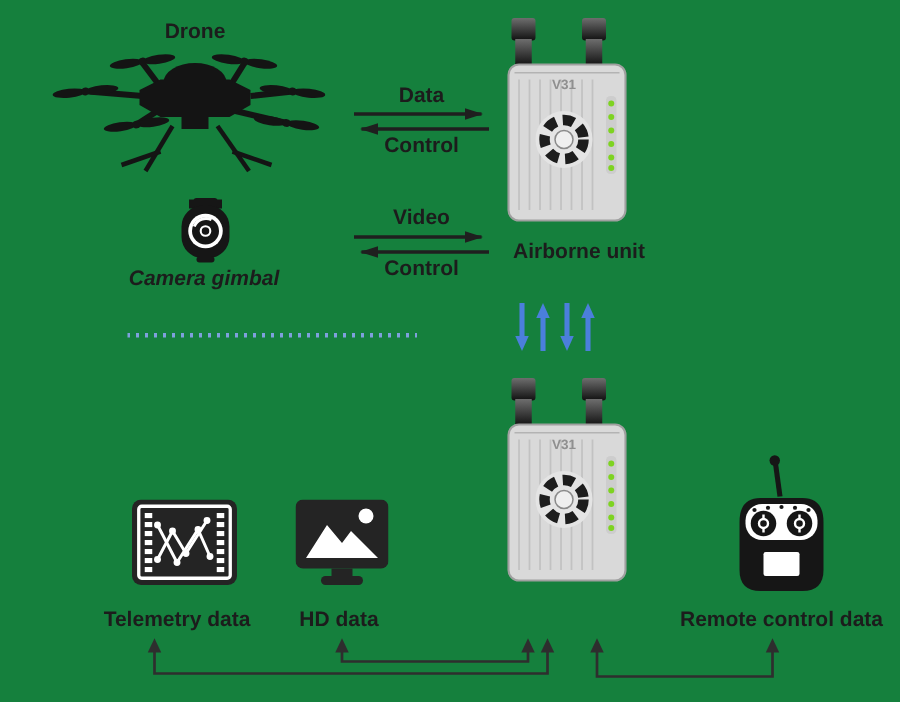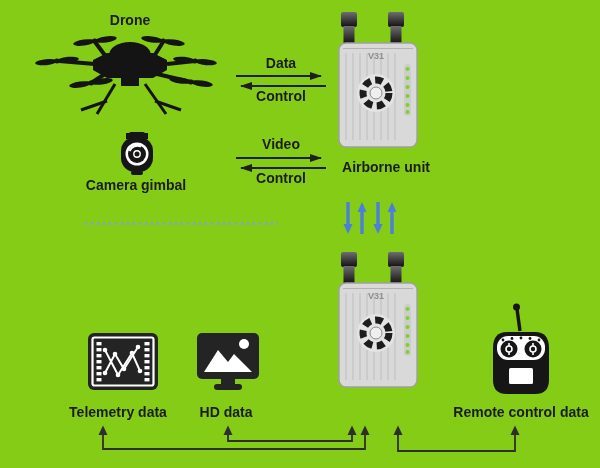--- a/index.html
+++ b/index.html
@@ -1,16 +1,16 @@
 <!DOCTYPE html>
 <html><head>
 <meta charset="utf-8">
 <style>
   html,body{margin:0;padding:0;background:#fff;}
-  .canvas{position:relative;width:600px;height:468px;background:#84cc16;overflow:hidden;
+  .canvas{position:relative;width:600px;height:468px;background:#15803d;overflow:hidden;
           font-family:"Liberation Sans",sans-serif;}
   .lbl{position:absolute;font-weight:bold;font-size:14px;color:#1c1c1c;text-align:center;
        line-height:16px;white-space:nowrap;}
   .lbl.left{text-align:center;}
   .abs{position:absolute;}
   .dotted-line{position:absolute;left:85px;top:222px;width:193px;height:3px;
     background:repeating-linear-gradient(90deg,#7fa0dd 0 2px,transparent 2px 6px);}
   svg{display:block;}
 </style>
 </head>
@@ -88,21 +88,21 @@
     <rect x="11" y="0" width="16" height="7" rx="2" fill="#161616"></rect>
     <rect x="8" y="1" width="4" height="6" fill="#161616"></rect>
       <rect x="26" y="1" width="4" height="6" fill="#161616"></rect>
     <rect x="3" y="5" width="32" height="35" rx="14" fill="#161616"></rect>
     <circle cx="19" cy="22" r="11.5" fill="#ffffff"></circle>
     <circle cx="19" cy="22" r="9" fill="#161616"></circle>
     <path d="M11.5,19 A8.5,8.5 0 0 1 23,14.5" stroke="#ffffff" stroke-width="2" fill="none"></path>
     <circle cx="19" cy="22" r="3.2" fill="#161616" stroke="#ffffff" stroke-width="1.4"></circle>
     <rect x="13" y="39" width="12" height="4" rx="2" fill="#161616"></rect>
   </svg>
-  <div class="lbl" style="left:76px;top:177px;width:120px;">Camera gimbal</div>
+  <div class="lbl" style="left:76px;top:177px;width:120px;font-style:italic;">Camera gimbal</div>
 
   <div class="lbl" style="left:234px;top:55px;width:94px;">Data</div>
   <svg class="abs" style="left:234px;top:70px;" width="94" height="22" viewBox="0 0 94 22">
     <line x1="2" y1="6" x2="87" y2="6" stroke="#1f1f1f" stroke-width="2.2" marker-end="url(#mk)"></line>
     <line x1="92" y1="16" x2="7" y2="16" stroke="#1f1f1f" stroke-width="2.2" marker-end="url(#mk)"></line>
   </svg>
   <div class="lbl" style="left:234px;top:88px;width:94px;">Control</div>
 
   <div class="lbl" style="left:234px;top:136px;width:94px;text-align:center;">Video</div>
   <svg class="abs" style="left:234px;top:152px;" width="94" height="22" viewBox="0 0 94 22">

